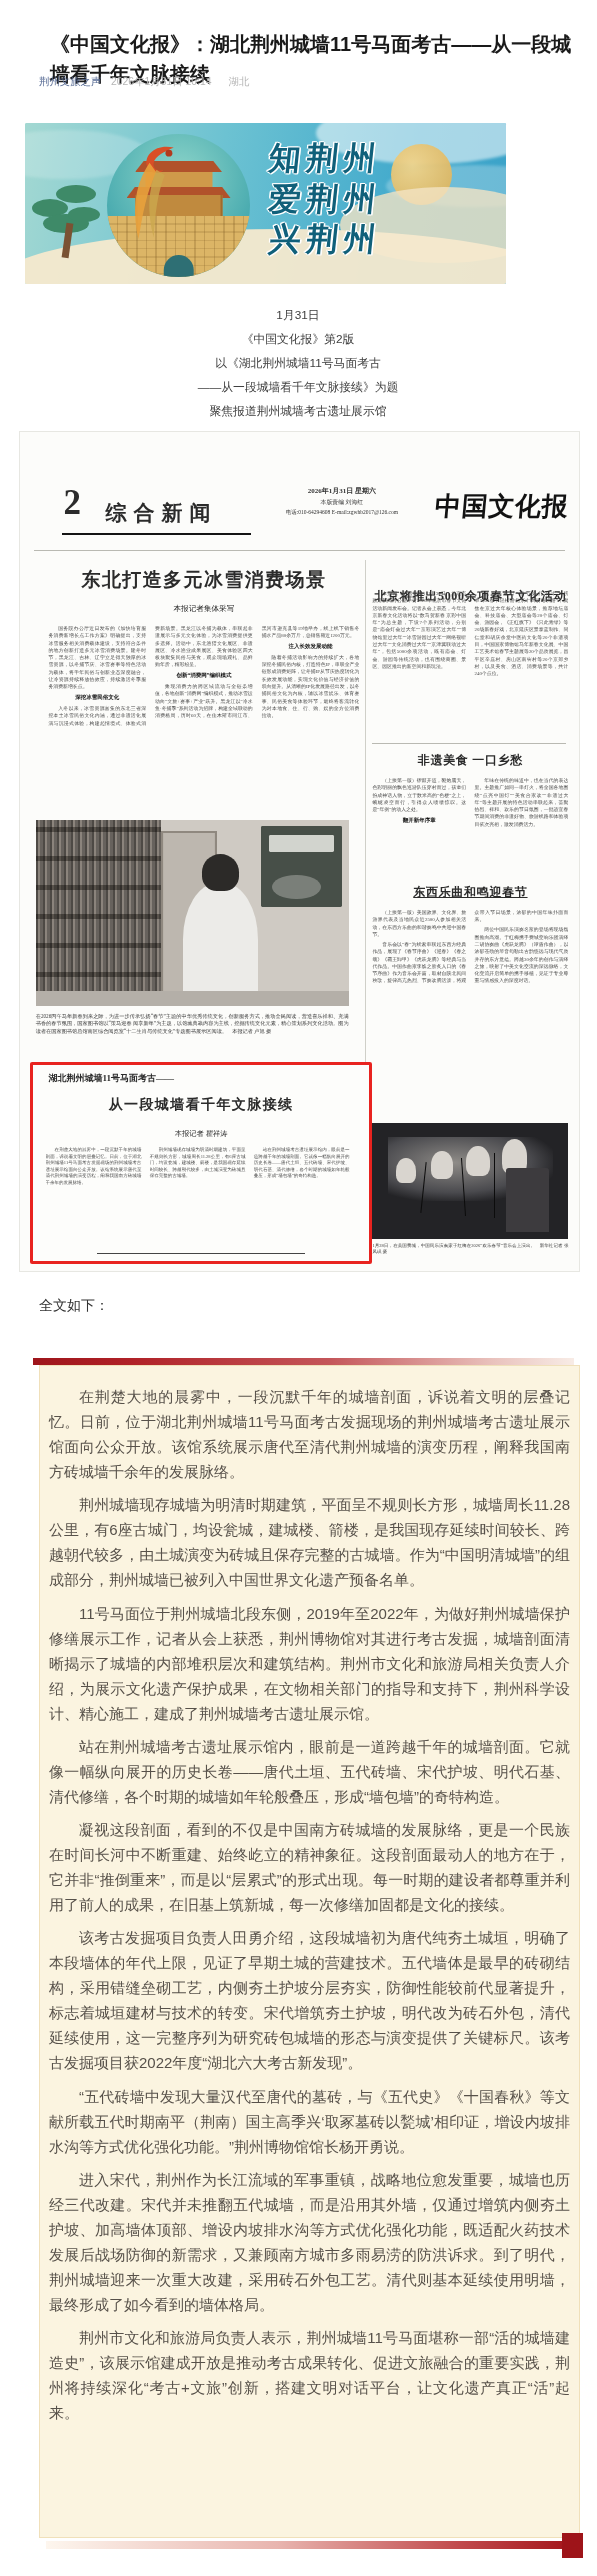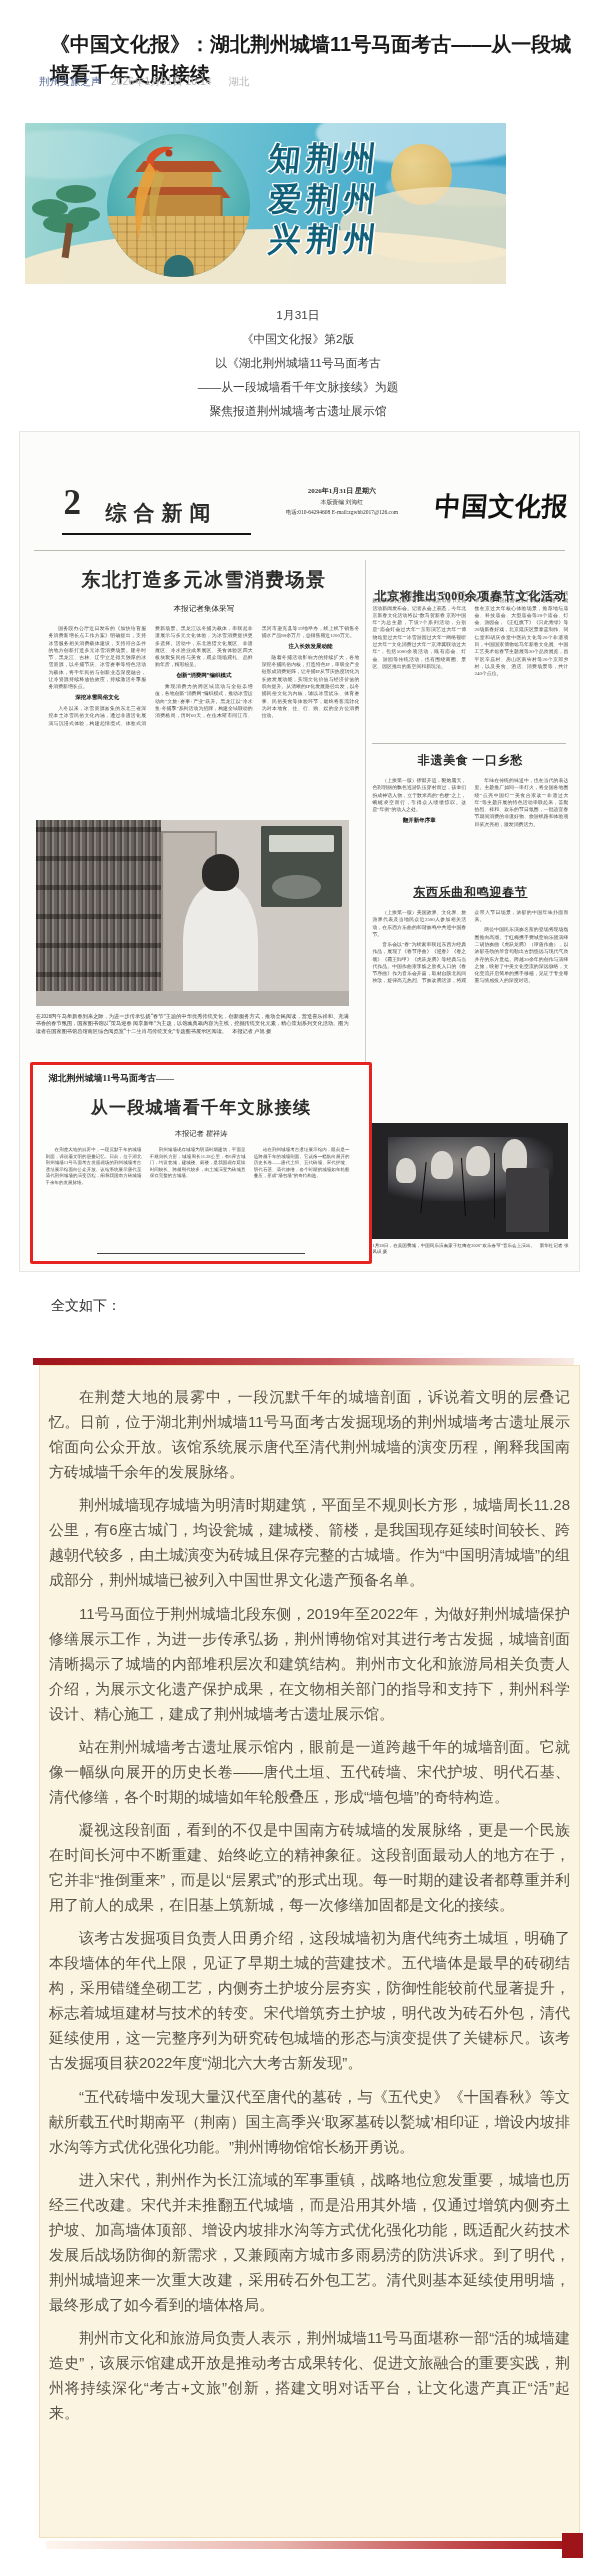--- a/index.html
+++ b/index.html
@@ -80,40 +80,40 @@
   .pb-poster{position:absolute;right:2%;top:3%;width:26%;height:44%;background:#474f48;border-radius:1.4px;}
   .pb-poster i{position:absolute;left:10%;top:12%;width:80%;height:20%;background:rgba(235,235,230,.85);border-radius:1.4px;}
   .pb-poster b{position:absolute;left:14%;bottom:10%;width:60%;height:30%;background:rgba(200,200,195,.4);border-radius:50%;}
   .pb-figure{position:absolute;left:47%;bottom:0;width:24%;height:66%;background:#ecebe8;border-radius:46% 46% 6% 6%;}
   .pb-head{position:absolute;left:53%;bottom:62%;width:12%;height:20%;background:#2c2a28;border-radius:50% 50% 40% 40%;}
   .pb-floor{position:absolute;left:0;bottom:0;width:100%;height:8%;background:#b4afa8;}
   .np-cap{left:15.3px;top:581px;width:313px;font-size:5.2px;line-height:7.3px;color:#3a3a3a;text-align:justify;}
 
   .np-redbox{left:9.7px;top:630px;width:336px;height:196px;border:3.5px solid #e8231f;border-radius:2.1px;background:#fdfdfb;}
   .rb-kicker{left:15.3px;top:7px;font-size:9px;font-weight:700;}
-  .rb-h1{left:0;top:30.5px;width:100%;text-align:center;font-size:17px;font-weight:700;letter-spacing:1.4px;}
+  .rb-h1{left:0;top:30.5px;width:100%;text-align:center;font-size:14px;font-weight:700;letter-spacing:1.4px;}
   .rb-by{left:0;top:64px;width:100%;text-align:center;font-size:7.3px;}
   .rb-cols{left:12.5px;top:82px;width:304px;height:92px;column-count:3;column-gap:8.3px;overflow:hidden;
            font-size:4.5px;line-height:6.6px;}
   .rb-foot{left:50%;bottom:7px;transform:translateX(-50%);width:208px;height:0.7px;background:#444;}
 
   .np-h2{width:196px;text-align:center;font-size:12px;font-weight:700;letter-spacing:0.7px;}
   .cols-2{width:196px;column-count:2;column-gap:8.3px;overflow:hidden;}
   .np-rule-r{left:352px;width:194px;height:0.7px;background:#b9b9b2;}
 
   .photo-orch{left:352px;top:691px;width:196px;height:116px;background:#232326;overflow:hidden;}
   .po-light{position:absolute;left:8%;top:12%;width:84%;height:55%;
             background:radial-gradient(ellipse at 40% 40%,#8f8c88 0%,#4a4a4e 55%,transparent 75%);}
   .po-p{position:absolute;background:#d9d5cf;border-radius:50% 50% 30% 30%;}
   .po-stand{position:absolute;width:1.4px;background:#0c0c0c;}
   .po-chair{position:absolute;right:10%;bottom:6%;width:22%;height:55%;background:#3d3b3e;border-radius:2.8px 2.8px 0 0;}
   .po-cap{left:352px;top:811px;width:196px;font-size:4.5px;line-height:6.2px;color:#3a3a3a;text-align:justify;}
 
   
-  .ft-label{left:39px;top:1297px;font-size:14px;color:#333;margin-left:12px;}
+  .ft-label{left:39px;top:1297px;font-size:14px;color:#333;}
   .bar-top{left:33px;top:1358px;width:541px;height:7px;
            background:linear-gradient(to right,#9e151b,#b02127 18%,#c4565a 55%,#e9c2bd 85%,#f8ece6);}
   .artbox{left:39px;top:1365px;width:541px;height:1173px;background:#fbf4e0;border:0.7px solid #f0e0ba;
           box-sizing:border-box;padding:18px 9px 7px 9px;overflow:hidden;}
   .artbox p{margin:0 0 8.3px 0;text-indent:2em;font-size:15px;line-height:25px;color:#57514a;text-align:justify;}
   .bar-bottom{left:46px;top:2541px;width:516px;height:7.6px;
               background:linear-gradient(to right,#fdf6ee,#e8b4ae 45%,#c14a4c 80%,#a61a1f);}
   .bar-block{left:562px;top:2533px;width:21px;height:25px;background:#9e1419;}
 </style>
 </head>
@@ -253,21 +253,21 @@
     </div>
     <div class="abs po-cap">1月28日，在美国费城，中国民乐演奏家于红梅在2026“欢乐春节”音乐会上演出。　新华社记者 张凤琪 摄</div>
   </div>
 
   <div class="abs ft-label">全文如下：</div>
 
   <div class="abs bar-top"></div>
   <div class="abs artbox">
       <p>在荆楚大地的晨雾中，一段沉默千年的城墙剖面，诉说着文明的层叠记忆。日前，位于湖北荆州城墙11号马面考古发掘现场的荆州城墙考古遗址展示馆面向公众开放。该馆系统展示唐代至清代荆州城墙的演变历程，阐释我国南方砖城墙千余年的发展脉络。</p>
       <p>荆州城墙现存城墙为明清时期建筑，平面呈不规则长方形，城墙周长11.28公里，有6座古城门，均设瓮城，建城楼、箭楼，是我国现存延续时间较长、跨越朝代较多，由土城演变为砖城且保存完整的古城墙。作为“中国明清城墙”的组成部分，荆州城墙已被列入中国世界文化遗产预备名单。</p>
-      <p>11号马面位于荆州城墙北段东侧，2019年至2022年，为做好荆州城墙保护修缮展示工作，为进一步传承弘扬，荆州博物馆对其进行考古发掘，城墙剖面清晰揭示了城墙的内部堆积层次和建筑结构。荆州市文化和旅游局相关负责人介绍，为展示文化遗产保护成果，在文物相关部门的指导和支持下，荆州科学设计、精心施工，建成了荆州城墙考古遗址展示馆。</p>
+      <p>11号马面位于荆州城墙北段东侧，2019年至2022年，为做好荆州城墙保护修缮展示工作，记者从会上获悉，荆州博物馆对其进行考古发掘，城墙剖面清晰揭示了城墙的内部堆积层次和建筑结构。荆州市文化和旅游局相关负责人介绍，为展示文化遗产保护成果，在文物相关部门的指导和支持下，荆州科学设计、精心施工，建成了荆州城墙考古遗址展示馆。</p>
       <p>站在荆州城墙考古遗址展示馆内，眼前是一道跨越千年的城墙剖面。它就像一幅纵向展开的历史长卷——唐代土垣、五代砖墙、宋代护坡、明代石基、清代修缮，各个时期的城墙如年轮般叠压，形成“墙包墙”的奇特构造。</p>
       <p>凝视这段剖面，看到的不仅是中国南方砖城墙的发展脉络，更是一个民族在时间长河中不断重建、始终屹立的精神象征。这段剖面最动人的地方在于，它并非“推倒重来”，而是以“层累式”的形式出现。每一时期的建设者都尊重并利用了前人的成果，在旧基上筑新城，每一次修缮加固都是文化的接续。</p>
       <p>该考古发掘项目负责人田勇介绍，这段城墙初为唐代纯夯土城垣，明确了本段墙体的年代上限，见证了早期土城的营建技术。五代墙体是最早的砖砌结构，采用错缝垒砌工艺，内侧夯土护坡分层夯实，防御性能较前代显著提升，标志着城垣建材与技术的转变。宋代增筑夯土护坡，明代改为砖石外包，清代延续使用，这一完整序列为研究砖包城墙的形态与演变提供了关键标尺。该考古发掘项目获2022年度“湖北六大考古新发现”。</p>
       <p>“五代砖墙中发现大量汉代至唐代的墓砖，与《五代史》《十国春秋》等文献所载五代时期南平（荆南）国主高季兴‘取冢墓砖以甃城’相印证，增设内坡排水沟等方式优化强化功能。”荆州博物馆馆长杨开勇说。</p>
       <p>进入宋代，荆州作为长江流域的军事重镇，战略地位愈发重要，城墙也历经三代改建。宋代并未推翻五代城墙，而是沿用其外墙，仅通过增筑内侧夯土护坡、加高墙体顶部、增设内坡排水沟等方式优化强化功能，既适配火药技术发展后战场防御的新需求，又兼顾南方城市多雨易涝的防洪诉求。到了明代，荆州城墙迎来一次重大改建，采用砖石外包工艺。清代则基本延续使用明墙，最终形成了如今看到的墙体格局。</p>
       <p>荆州市文化和旅游局负责人表示，荆州城墙11号马面堪称一部“活的城墙建造史”，该展示馆建成开放是推动考古成果转化、促进文旅融合的重要实践，荆州将持续深化“考古+文旅”创新，搭建文明对话平台，让文化遗产真正“活”起来。</p>
     </div>
   <div class="abs bar-bottom"></div>
   <div class="abs bar-block"></div>
 

